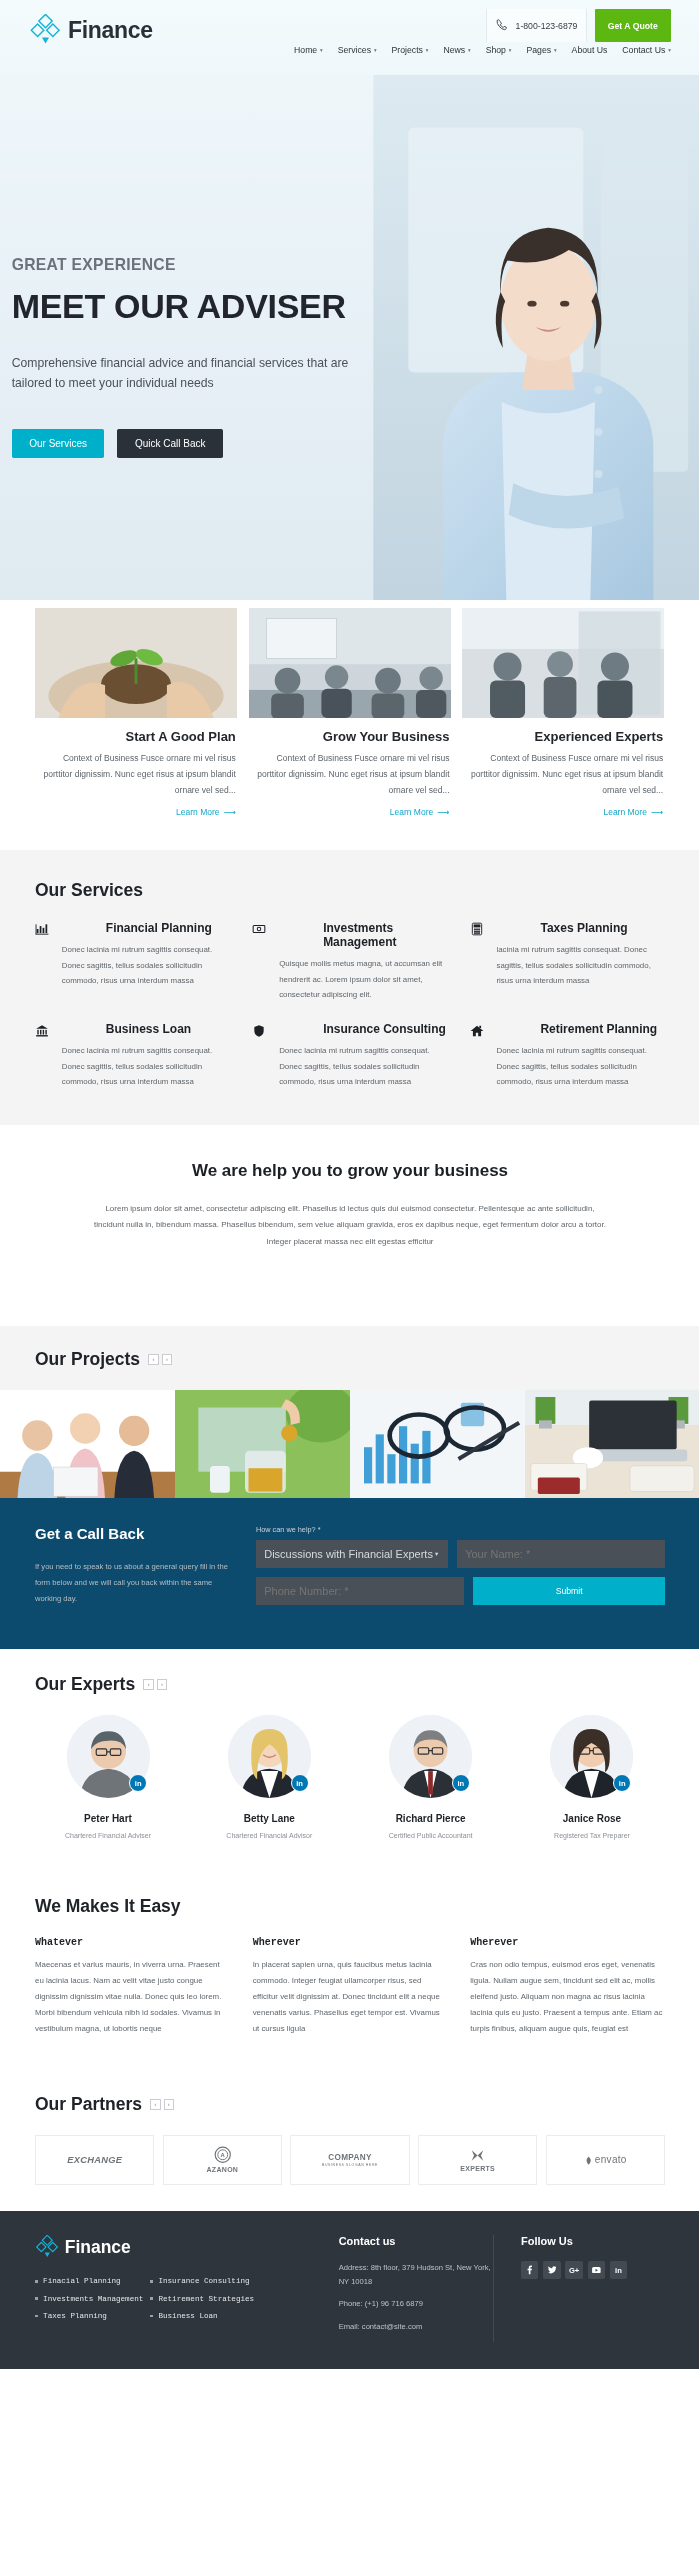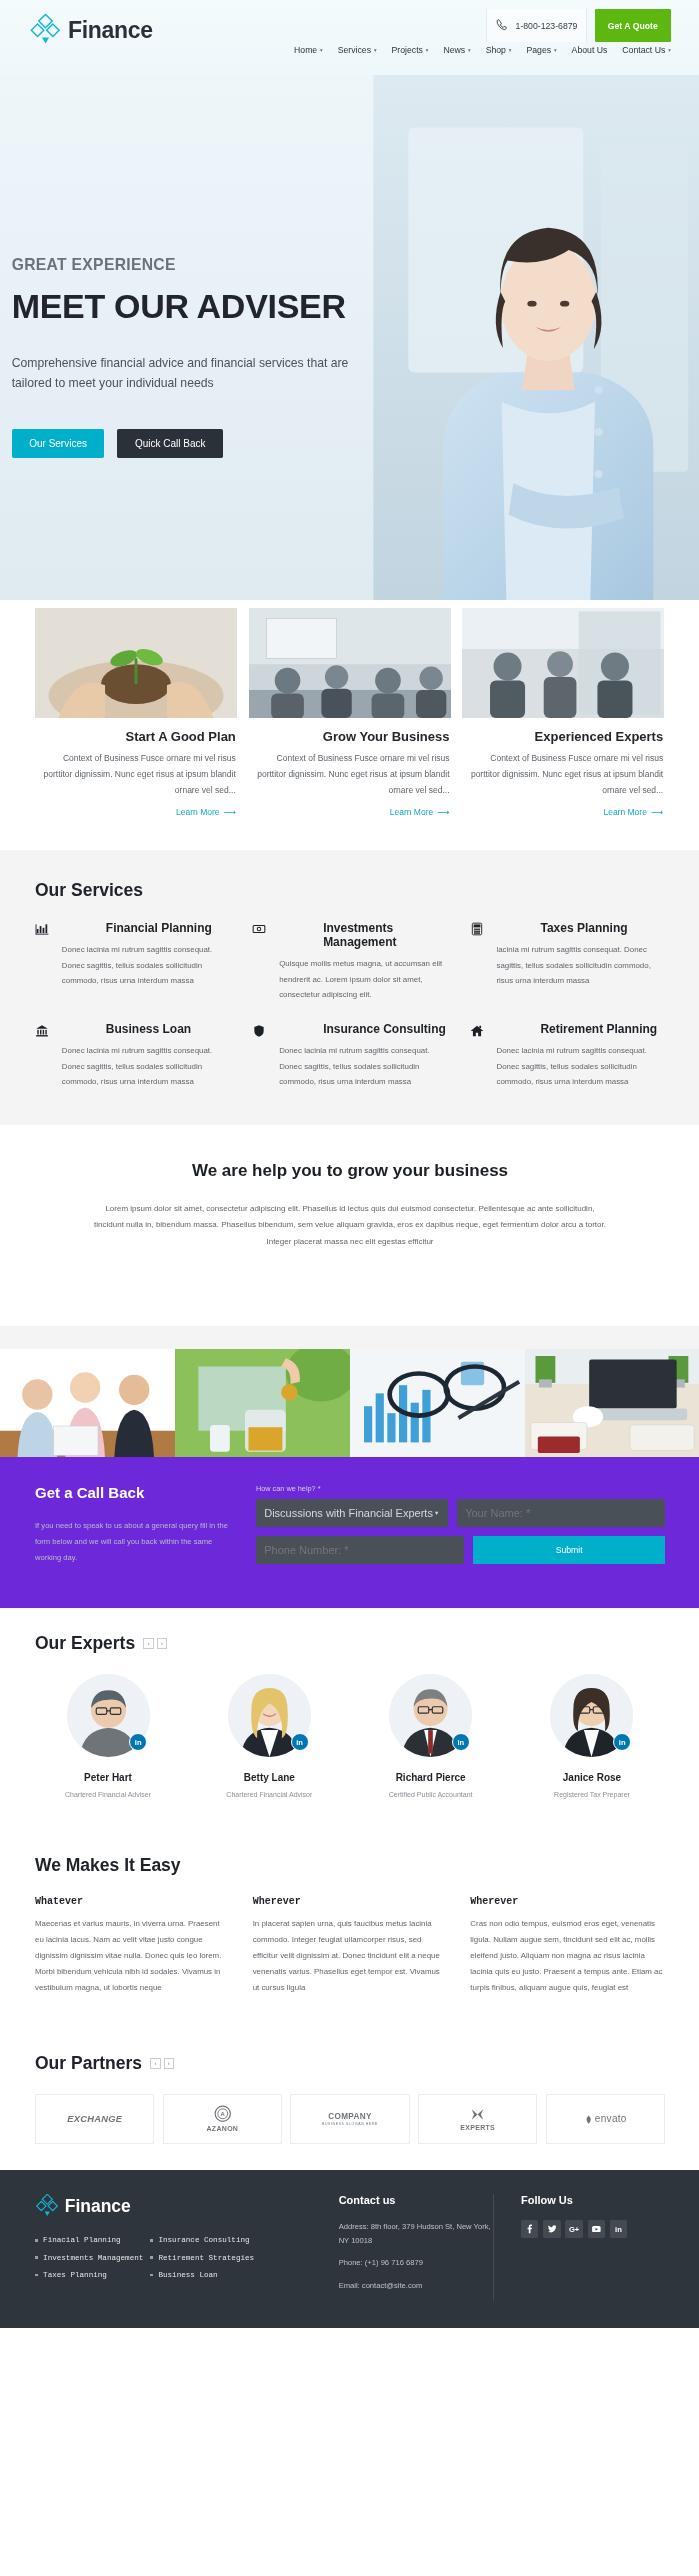--- a/index.html
+++ b/index.html
@@ -84,21 +84,21 @@
 
   
   .projects { background:#f4f4f4; padding: 23px 0 0; }
   .arrows { display:flex; gap:2.9px; }
   .arw { width:10.5px; height:10.5px; border:0.6px solid #c9cdd1; background:#fff; color:#9aa0a6;
          font-size:5.8px; display:flex; align-items:center; justify-content:center; cursor:pointer; }
   .proj-strip { display:flex; width:700px; height: 108px; }
   .proj-cell { flex:1 1 0; height:108px; }
 
   
-  .callback { background:#6d28d9; padding: 27px 0 36px; }
+  .callback { background:#0c4a6e; padding: 27px 0 36px; }
   .cb-flex { display:flex; gap: 23px; }
   .cb-left { width: 198px; }
   .cb-h { font-size: 15px; font-weight:700; color:#fff; margin-bottom: 17.5px;}
   .cb-p { font-size: 7.6px; line-height: 2.1; color:#b9bec3; }
   .cb-right { flex:1; }
   .cb-label { font-size: 7.3px; color:#cfd3d7; margin-bottom: 5.8px; }
   .cb-row { display:flex; gap: 9.3px; margin-bottom: 8.2px; }
   .cb-field {
     background:#4a5057; border:0; color:#d6dadd; font-size:11px;
     padding: 0 8.2px; height: 28.6px; flex:1; font-family:"Liberation Sans",sans-serif;
@@ -460,20 +460,29 @@
 </div>
 
 <div class="grow">
   <div class="inner">
     <div class="grow-h">We are help you to grow your business</div>
     <div class="grow-p">Lorem ipsum dolor sit amet, consectetur adipiscing elit. Phasellus id lectus quis dui euismod consectetur. Pellentesque ac ante sollicitudin, tincidunt nulla in, bibendum massa. Phasellus bibendum, sem velue aliquam gravida, eros ex dapibus neque, eget fermentum dolor arcu a tortor. Integer placerat massa nec elit egestas efficitur</div>
   </div>
 </div>
 
 <div class="projects">
+  <div class="inner">
+    <div class="sec-title">
+      <span>Our Projects</span>
+      <span class="arrows">
+        <span class="arw">‹</span>
+        <span class="arw">›</span>
+      </span>
+    </div>
+  </div>
   <div class="proj-strip">
     <div class="proj-cell">
       <svg width="175" height="108" viewBox="0 0 300 185" preserveAspectRatio="none">
         <rect width="300" height="185" fill="#ffffff"></rect>
         <rect x="0" y="140" width="300" height="45" fill="#b07a45"></rect>
         <circle cx="64" cy="78" r="26" fill="#e8c3a4"></circle>
           <path d="M30 185 Q34 110 64 108 Q94 110 98 185Z" fill="#bcd4e6"></path>
         <circle cx="146" cy="66" r="26" fill="#f2d0b2"></circle>
           <path d="M112 185 Q116 104 146 100 Q176 104 180 185Z" fill="#f0c3c8"></path>
         <circle cx="230" cy="70" r="26" fill="#e6bb97"></circle>

